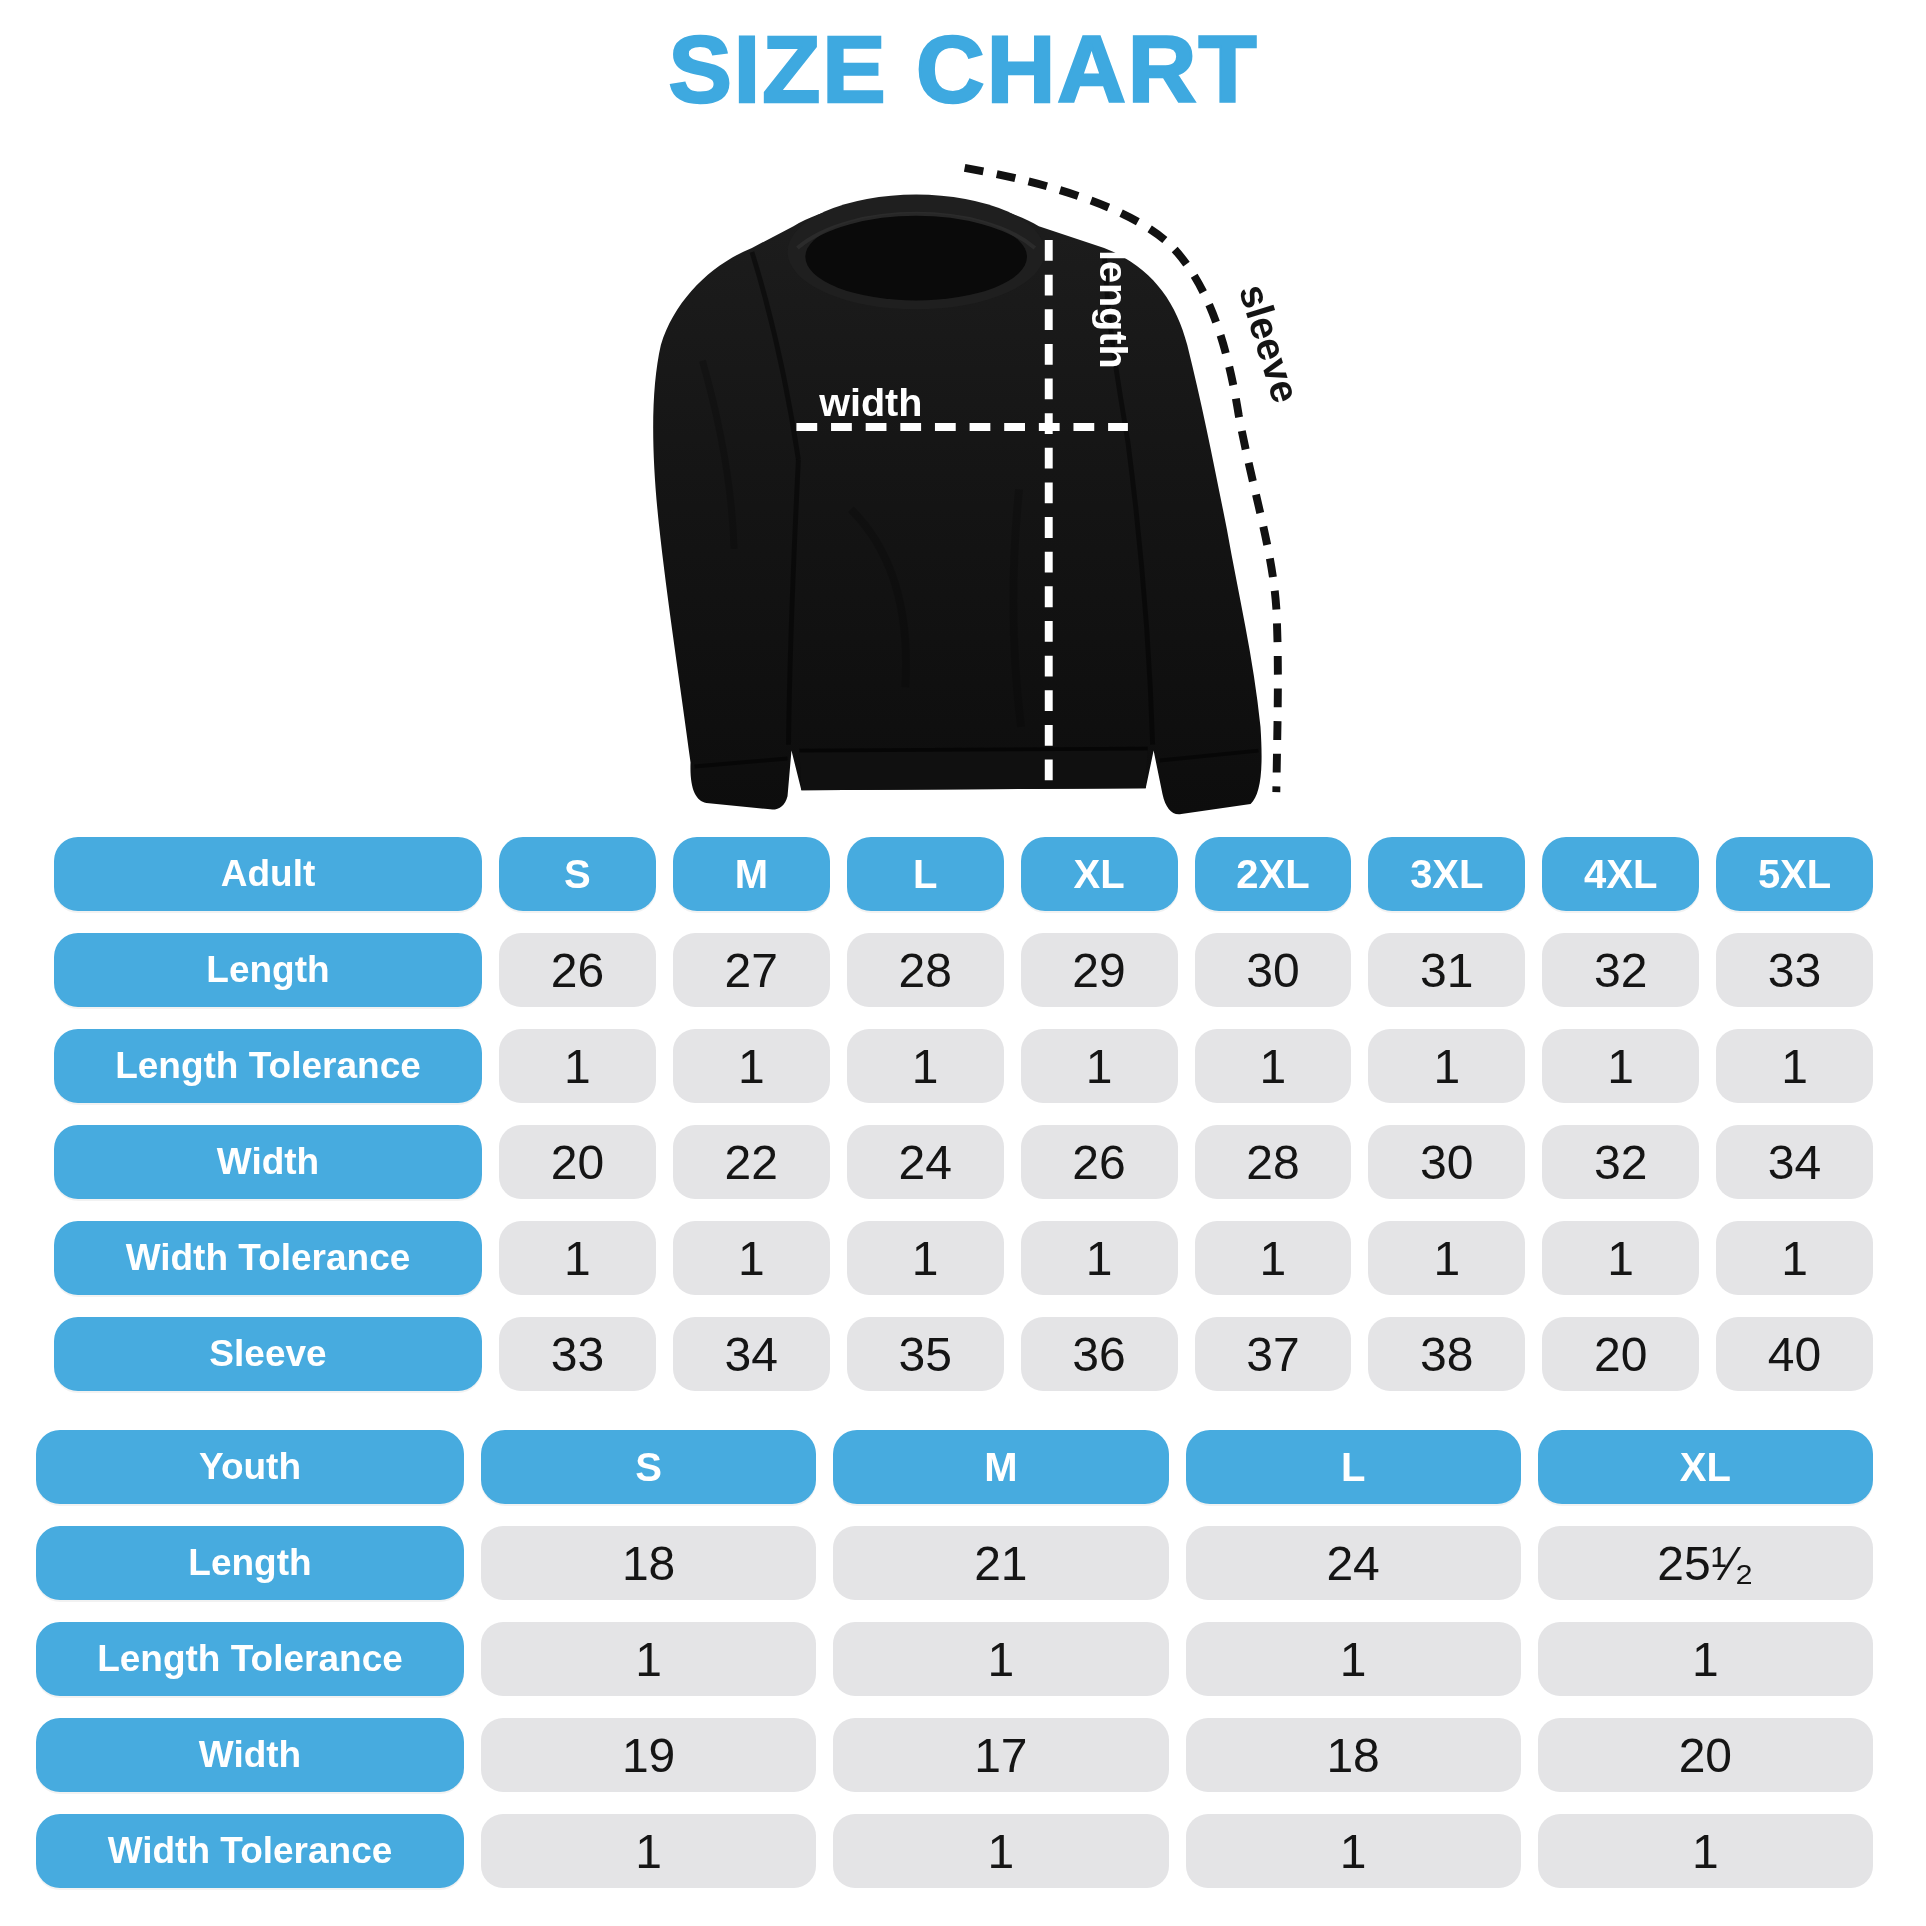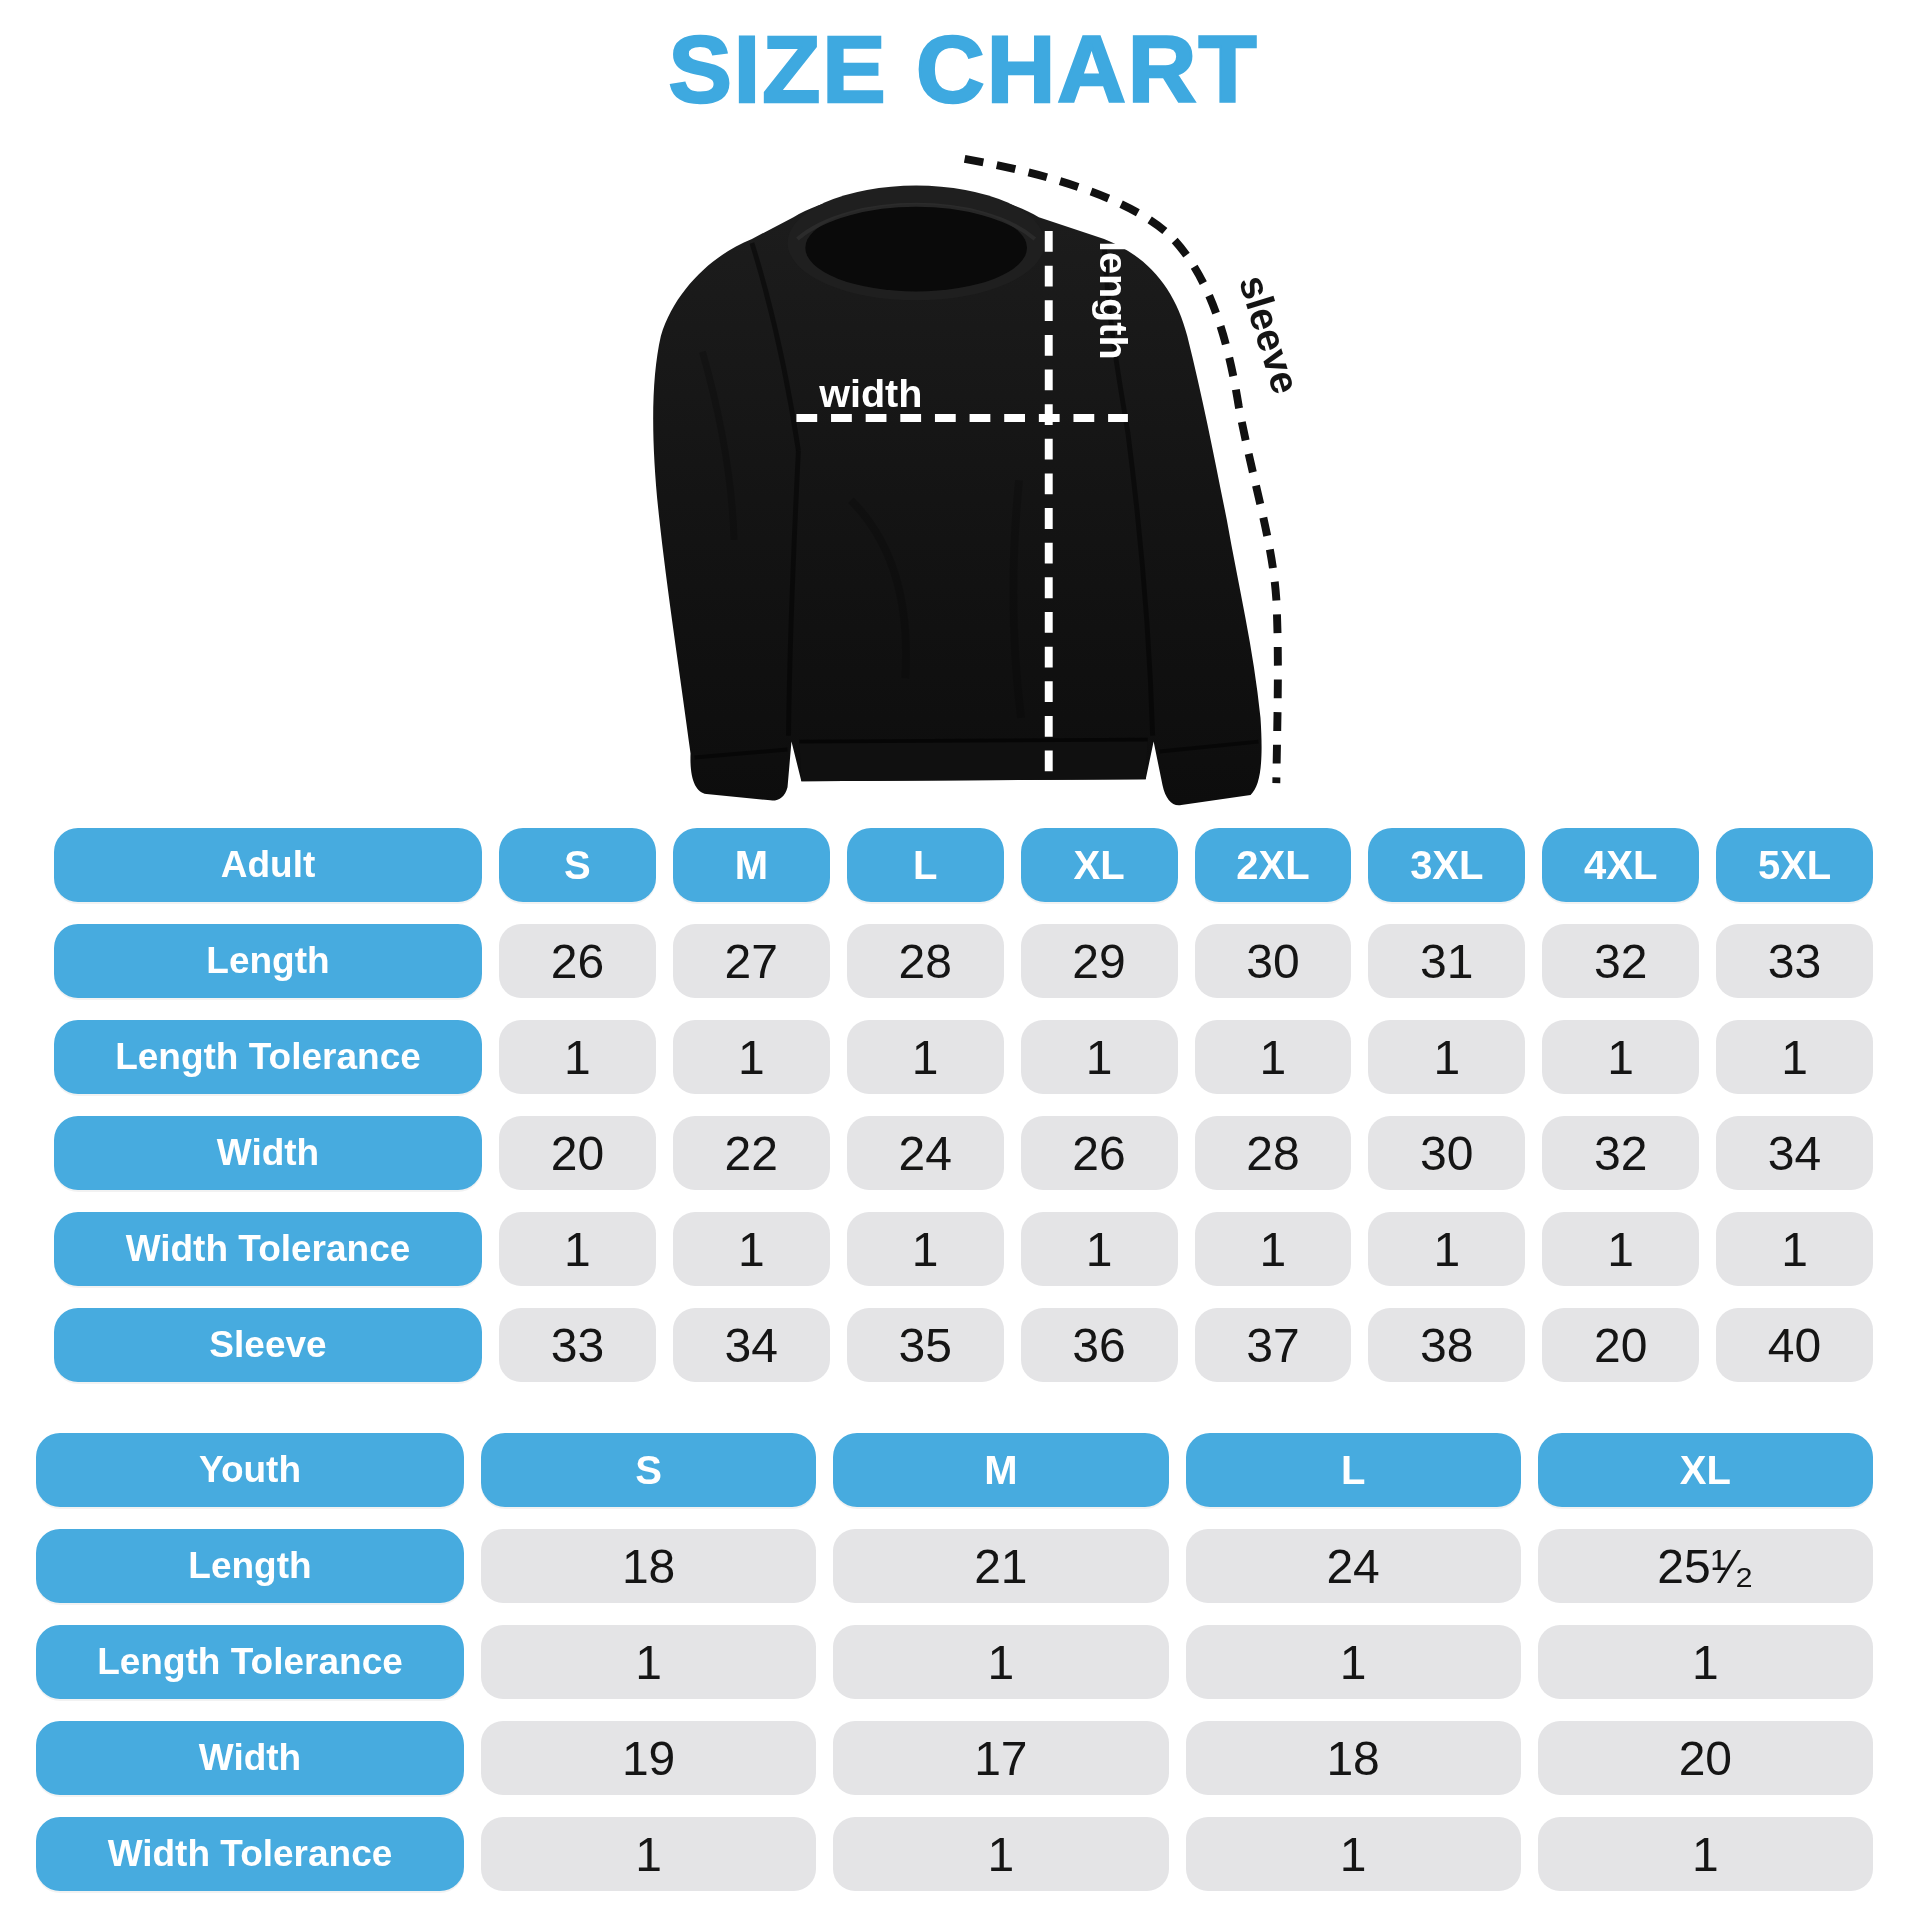--- a/index.html
+++ b/index.html
@@ -2,29 +2,29 @@
 <html><head>
 <meta charset="utf-8">
 <style>
   html,body{margin:0;padding:0;}
   body{
     width:1927px;height:1927px;background:#ffffff;
     font-family:"Liberation Sans",sans-serif;overflow:hidden;
     --accent:#47ABDF;--title-blue:#3EA9E0;--gray:#E4E4E6;--num:#151515;
   }
   .title{
-    margin:22px 0 7px;text-align:center;line-height:1;
+    margin:22px 0 16px;text-align:center;line-height:1;
     font-size:95px;font-weight:800;letter-spacing:2px;
     color:var(--title-blue);-webkit-text-stroke:2.5px var(--title-blue);
   }
   .figure{position:relative;width:752px;height:693px;margin:0 0 0 554px;}
   .figure svg{display:block;}
   .size-table{display:grid;column-gap:17px;row-gap:22px;padding:0 54px;grid-auto-rows:74px;}
   .size-table.adult{grid-template-columns:428px repeat(8,1fr);margin-top:11px;}
-  .size-table.youth{grid-template-columns:428px repeat(4,1fr);margin-top:51px;padding-left:36px;}
+  .size-table.youth{grid-template-columns:428px repeat(4,1fr);margin-top:39px;padding-left:36px;}
   .cell{display:flex;align-items:center;justify-content:center;border-radius:22px;}
   .label-pill{
     background:var(--accent);color:#ffffff;border-radius:24px;
     font-size:37px;font-weight:700;box-shadow:0 2px 0 rgba(0,0,0,0.05);
   }
   .size-pill{
     background:var(--accent);color:#ffffff;border-radius:24px;
     font-size:40px;font-weight:700;box-shadow:0 2px 0 rgba(0,0,0,0.05);
   }
   .value-cell{background:var(--gray);color:var(--num);font-size:48px;font-weight:400;}

